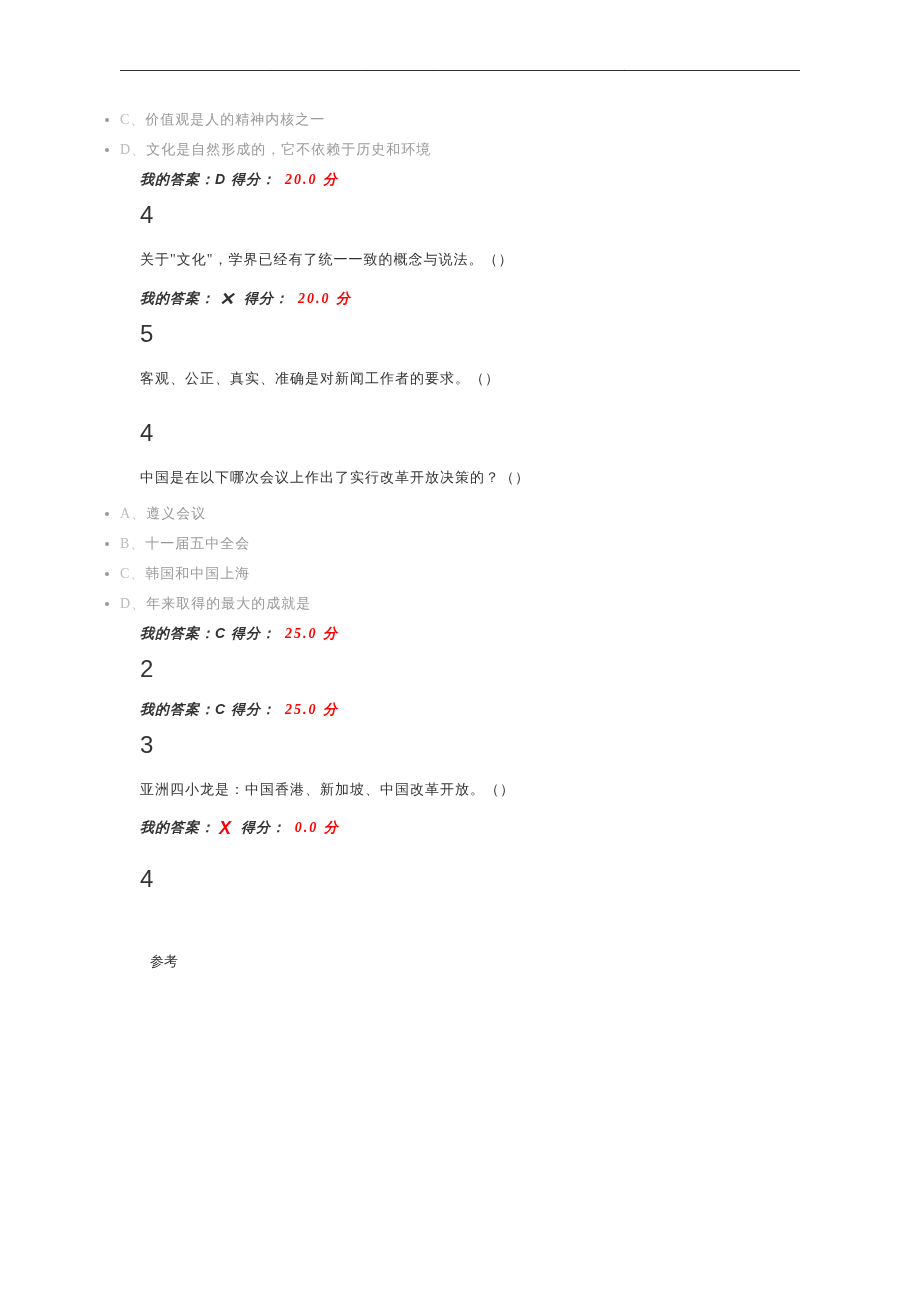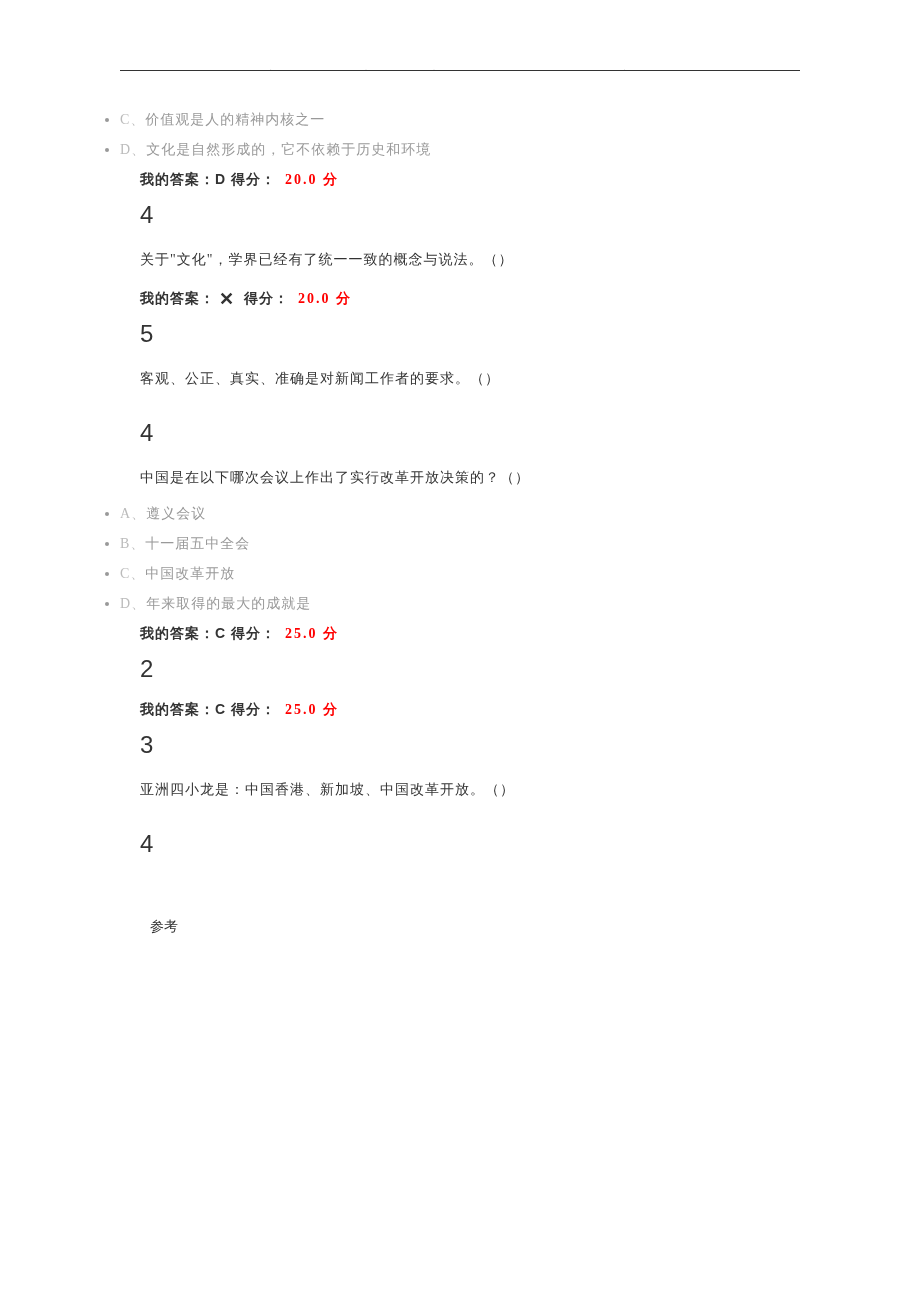--- a/index.html
+++ b/index.html
@@ -40,20 +40,21 @@
   }
   ul.options li .opt-label {
     color: #bbbbbb;
   }
   .my-answer {
     margin: 8px 0 6px 40px;
     color: #333333;
     font-weight: bold;
     font-family: "SimHei", "黑体", sans-serif;
     letter-spacing: 1px;
+    font-style: italic;
   }
   .my-answer .score {
     color: #ff0000;
     font-family: "SimSun", serif;
     margin-left: 4px;
     letter-spacing: 2px;
   }
   .my-answer .ans-key {
     font-family: Arial, "SimHei", sans-serif;
     font-weight: bold;
@@ -133,21 +134,21 @@
   <div class="q-text">中国是在以下哪次会议上作出了实行改革开放决策的？（）</div>
 
   <ul class="options">
     <li>
       <span class="opt-label">A、</span><span>遵义会议</span>
     </li>
     <li>
       <span class="opt-label">B、</span><span>十一届五中全会</span>
     </li>
     <li>
-      <span class="opt-label">C、</span><span>中国改革开放</span>
+      <span class="opt-label">C、</span><span>韩国和中国上海</span>
     </li>
     <li>
       <span class="opt-label">D、</span><span>年来取得的最大的成就是</span>
     </li>
   </ul>
 
   <div class="my-answer">
     <span>我的答案：</span><span class="ans-key">C</span>
     <span>得分：</span>
     <span class="score">25.0 分</span>
@@ -158,18 +159,23 @@
 
   <div class="my-answer">
     <span>我的答案：</span><span class="ans-key">C</span>
     <span>得分：</span>
     <span class="score">25.0 分</span>
   </div>
 
   <div class="q-num">3</div>
   <div class="q-text">亚洲四小龙是：中国香港、新加坡、中国改革开放。（）</div>
 
+  <div class="my-answer">
+    <span>我的答案：</span><span class="symbol red">X</span>
+    <span>得分：</span>
+    <span class="score">0.0 分</span>
+  </div>
 
   <div class="q-num" style="margin-top:28px;">4</div>
 
   <div class="footer-ref">参考</div>
 
 </div>
 
 </body></html>

